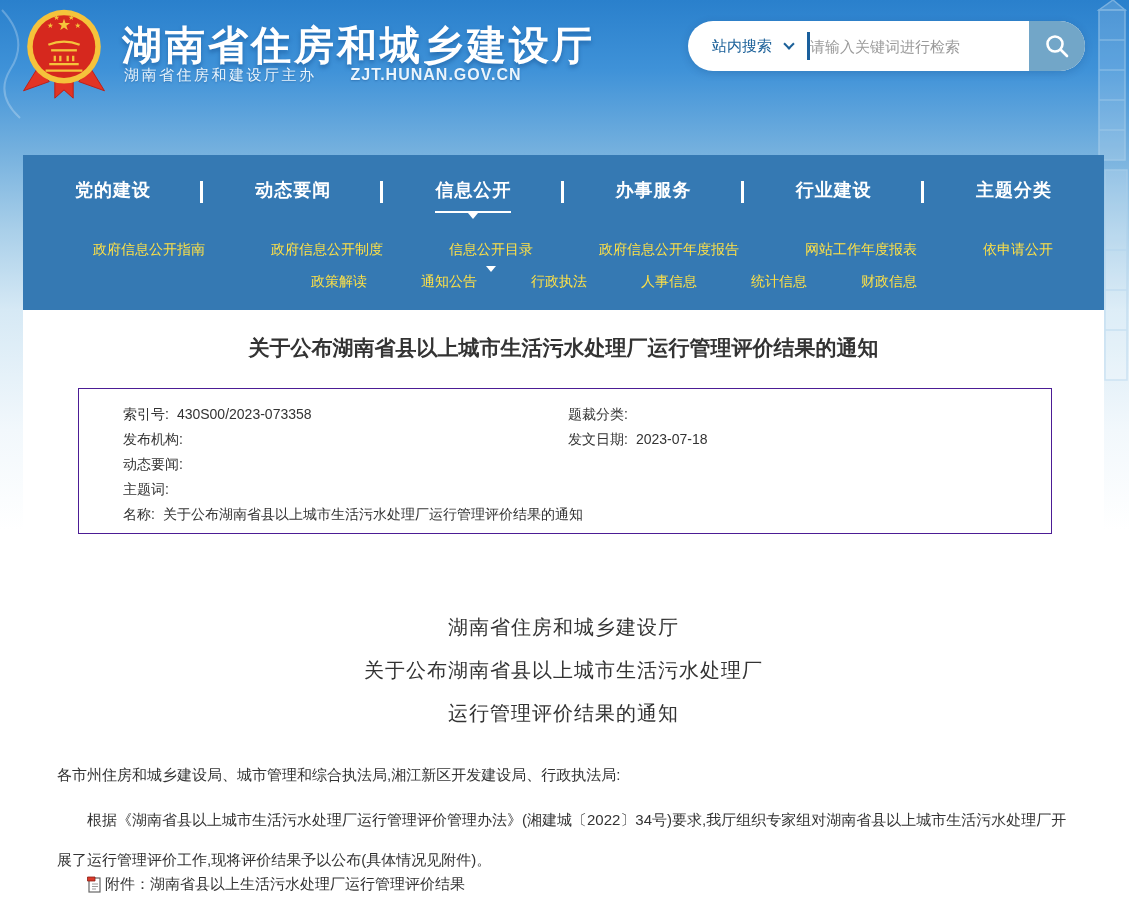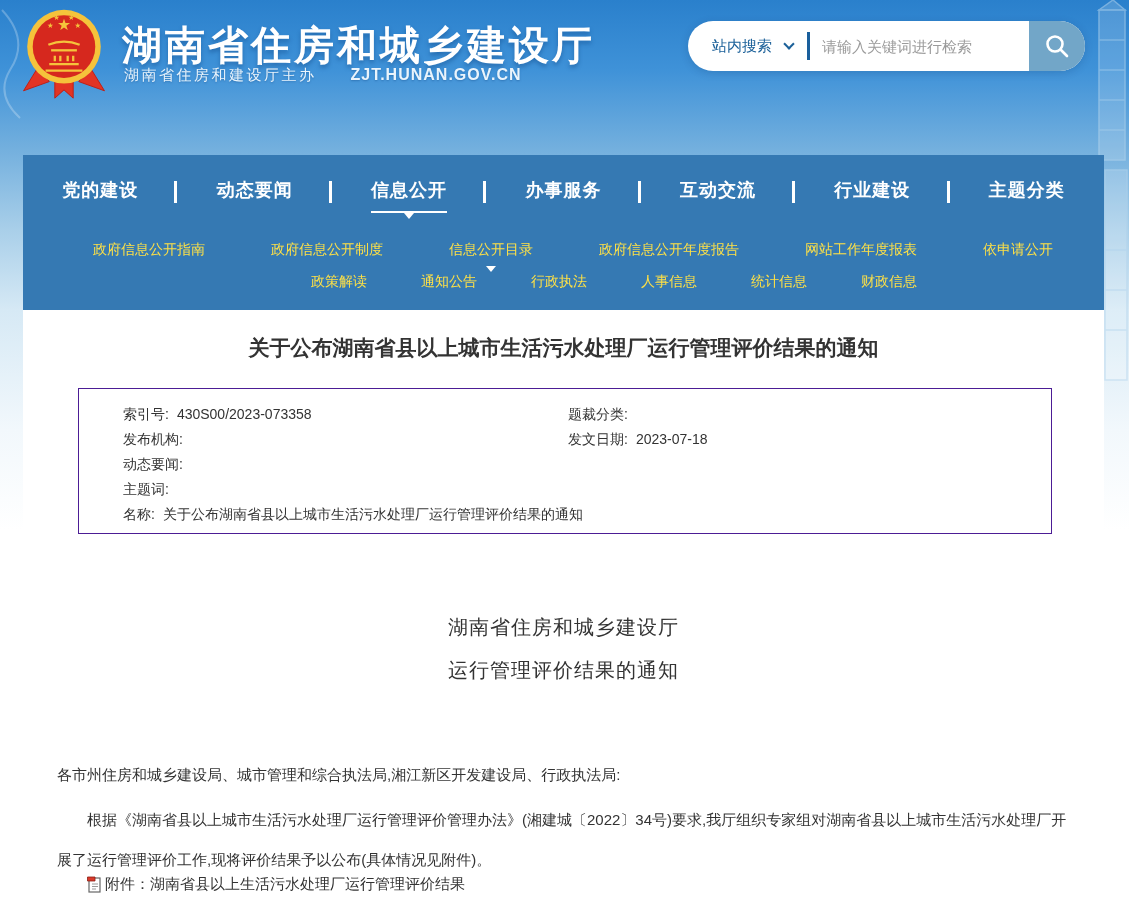--- a/index.html
+++ b/index.html
@@ -29,21 +29,21 @@
 
   
   .search { position:absolute; left:688px; top:21px; width:397px; height:50px;
     background:#fff; border-radius:25px; display:flex; align-items:center;
     box-shadow:0 2px 8px rgba(0,40,90,.18); }
   .scope { display:flex; align-items:center; padding-left:24px; cursor:pointer; flex:0 0 auto; }
   .scope-label { color:#1b6099; font-size:15px; }
   .chev { width:8px; height:8px; border-right:2px solid #1b6099; border-bottom:2px solid #1b6099;
     transform:rotate(45deg); margin:-4px 0 0 13px; }
   .search-divider { width:3px; height:28px; background:#1a5f9c; margin-left:14px; flex:0 0 auto; }
-  .search-input { flex:1 1 auto; border:none; outline:none; height:44px; margin-left:12px;
+  .search-input { flex:1 1 auto; border:none; outline:none; height:44px; 
     font-size:15px; color:#15803d; background:transparent; min-width:0; }
   .search-input::placeholder { color:#9b9b9b; }
   .search-btn { flex:0 0 56px; height:50px; background:#72a6c8; border:none; cursor:pointer;
     border-radius:0 25px 25px 0; display:flex; align-items:center; justify-content:center; }
 
   
   .navbox { position:absolute; left:23px; top:155px; width:1081px; height:155px; background:#3579b3; }
   .main-nav { display:flex; padding-top:23px; }
   .nav-item { flex:1 1 0; text-align:center; position:relative; color:#fff; font-size:18px;
     font-weight:600; letter-spacing:1px; cursor:pointer; padding-bottom:12px; }
@@ -145,21 +145,20 @@
       </button>
     </div>
   </div>
 
   <div class="navbox">
     <div class="main-nav">
       <div class="nav-item"><span class="lbl-wrap">党的建设</span></div>
       <div class="nav-item"><span class="lbl-wrap">动态要闻</span></div>
       <div class="nav-item active"><span class="lbl-wrap">信息公开</span></div>
       <div class="nav-item"><span class="lbl-wrap">办事服务</span></div>
-      <div class="nav-item"><span class="lbl-wrap">互动交流</span></div>
       <div class="nav-item"><span class="lbl-wrap">行业建设</span></div>
       <div class="nav-item"><span class="lbl-wrap">主题分类</span></div>
     </div>
     <div class="sub1">
       <span class="sub-item">政府信息公开指南</span>
       <span class="sub-item">政府信息公开制度</span>
       <span class="sub-item has-caret">信息公开目录</span>
       <span class="sub-item">政府信息公开年度报告</span>
       <span class="sub-item">网站工作年度报表</span>
       <span class="sub-item">依申请公开</span>
@@ -199,20 +198,21 @@
           <span class="ml">主题词:</span><span></span>
         </div>
         <div class="meta-cell c1r5">
           <span class="ml">名称:</span><span>关于公布湖南省县以上城市生活污水处理厂运行管理评价结果的通知</span>
         </div>
       </div>
     </div>
 
     <div class="doc-head">
       <div>湖南省住房和城乡建设厅</div>
+      <div>关于公布湖南省县以上城市生活污水处理厂</div>
       <div>运行管理评价结果的通知</div>
     </div>
 
     <div class="body-text">
       <div class="p1">各市州住房和城乡建设局、城市管理和综合执法局,湘江新区开发建设局、行政执法局:</div>
       <div class="p2">根据《湖南省县以上城市生活污水处理厂运行管理评价管理办法》(湘建城〔2022〕34号)要求,我厅组织专家组对湖南省县以上城市生活污水处理厂开展了运行管理评价工作,现将评价结果予以公布(具体情况见附件)。</div>
     </div>
 
     <div class="attach">
       <span class="aicon">

